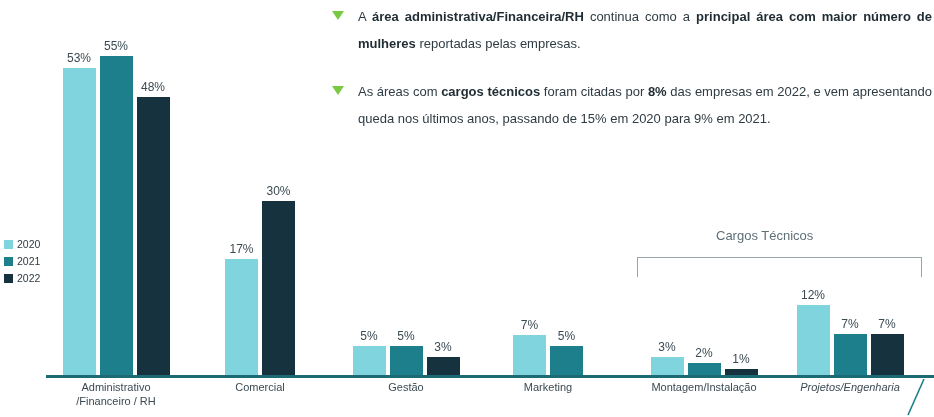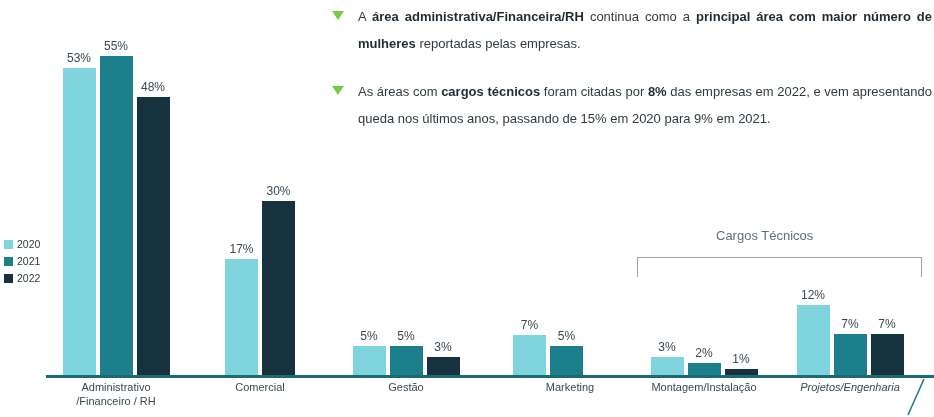--- a/index.html
+++ b/index.html
@@ -225,21 +225,21 @@
         <div class="bar-wrap">
           <span class="bar-label">7%</span>
           <div class="bar" style="height:40px; background:#7fd4dd;"></div>
         </div>
         <div class="bar-wrap">
           <span class="bar-label">5%</span>
           <div class="bar" style="height:29px; background:#1e7f8c;"></div>
         </div>
       </div>
     </div>
-    <div class="group-label" style="left:500px; width:140px;">Marketing</div>
+    <div class="group-label" style="left:478px; width:140px;">Marketing</div>
 
     <div class="group" style="left:634px; top:20px; width:140px;">
       <div class="bars">
         <div class="bar-wrap">
           <span class="bar-label">3%</span>
           <div class="bar" style="height:18px; background:#7fd4dd;"></div>
         </div>
         <div class="bar-wrap">
           <span class="bar-label">2%</span>
           <div class="bar" style="height:12px; background:#1e7f8c;"></div>

